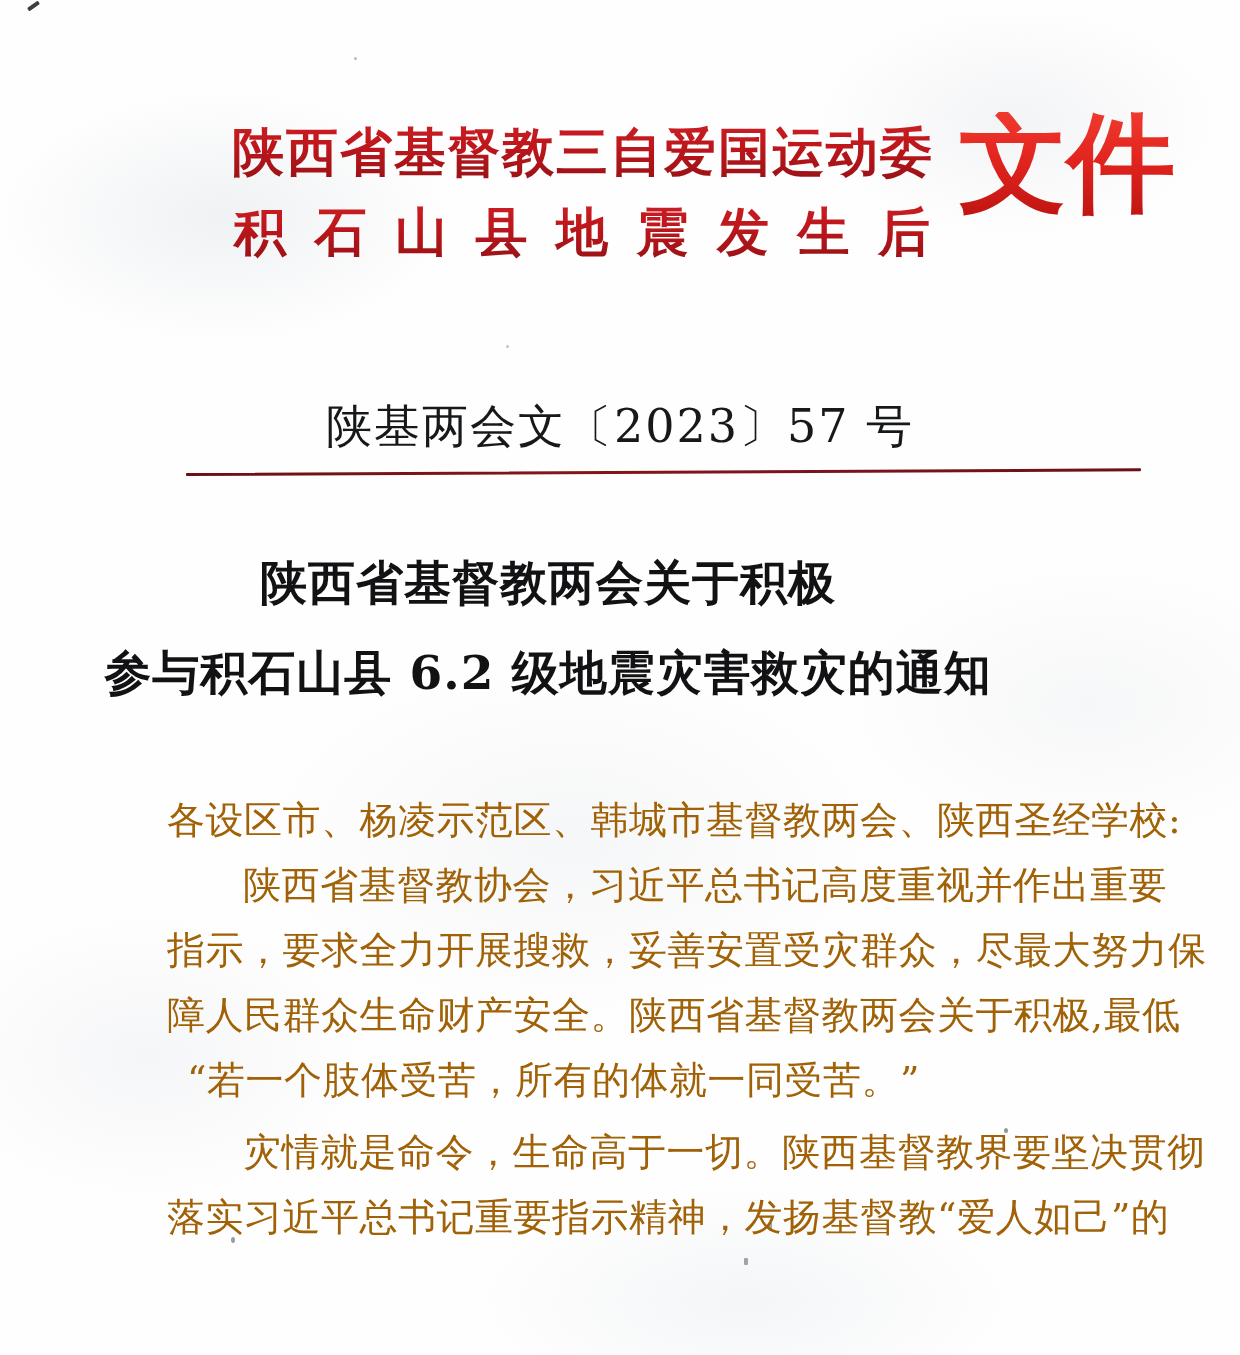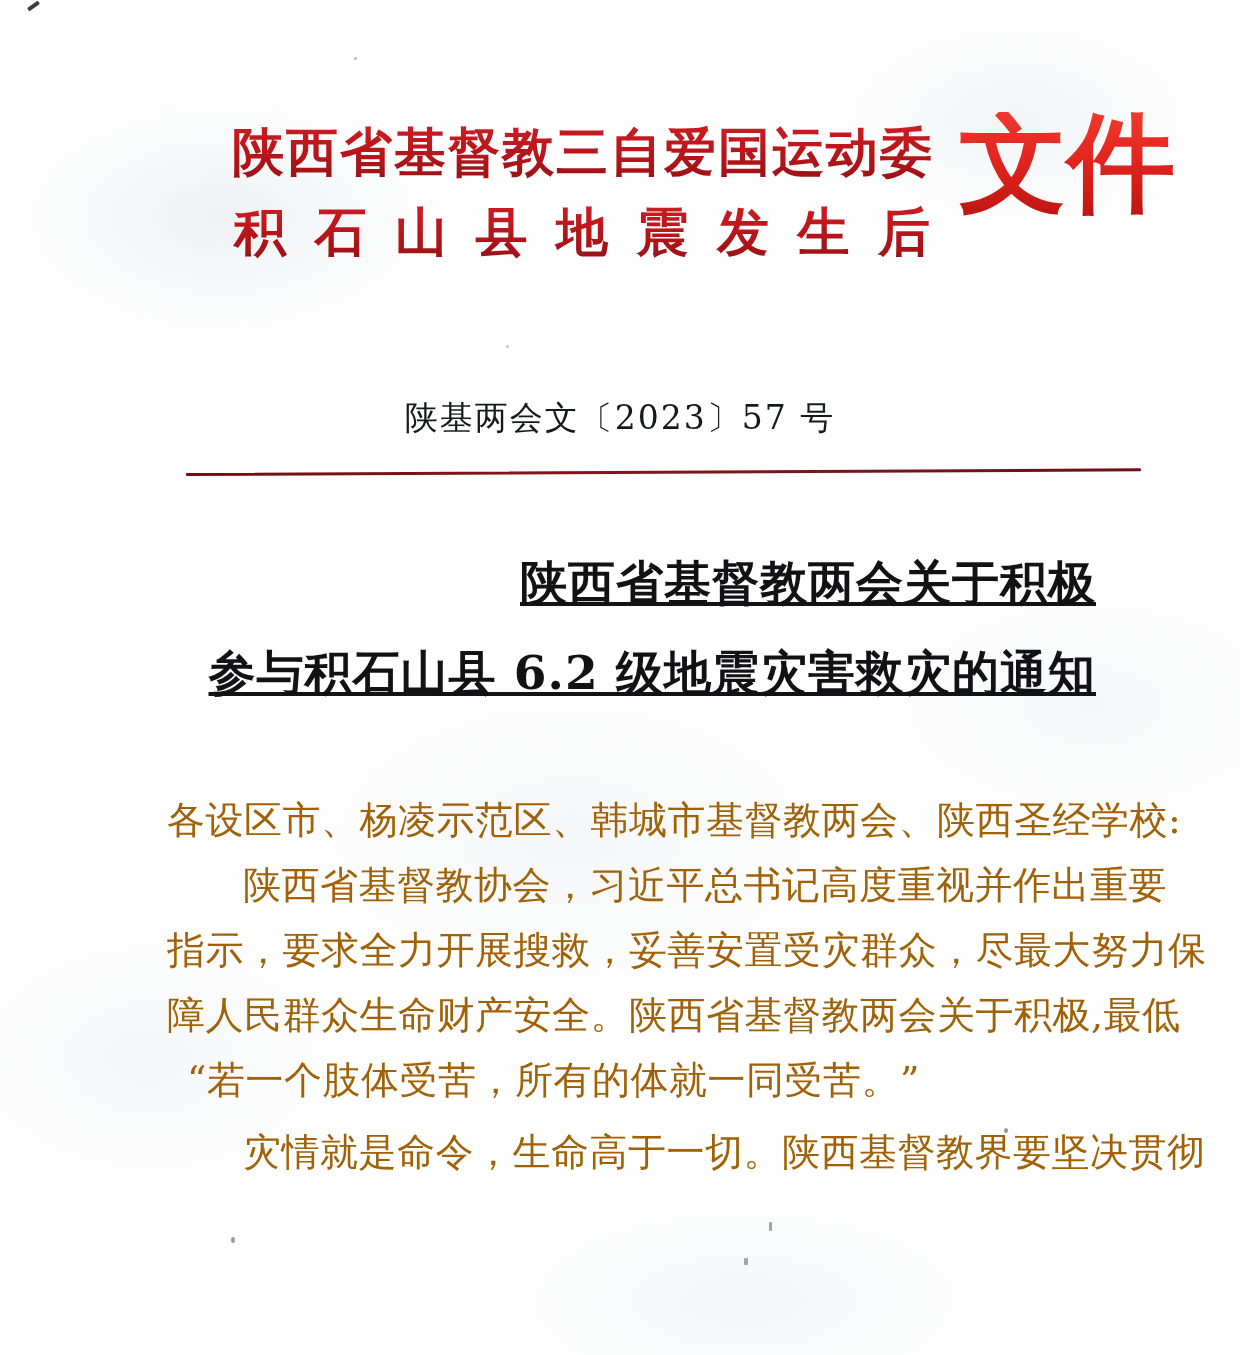--- a/index.html
+++ b/index.html
@@ -102,21 +102,21 @@
   }
 
   
   .doc-number {
     position: absolute;
     left: 0;
     top: 396px;
     width: 1240px;
     text-align: center;
     font-family: "DejaVu Serif", "Liberation Serif", serif;
-    font-size: 33px;
+    font-size: 46px;
     letter-spacing: 2px;
     color: #17181a;
   }
 
   
   .red-rule {
     position: absolute;
     left: 186px;
     top: 473px;
     width: 955px;
@@ -126,22 +126,21 @@
     transform-origin: left center;
     border-radius: 1px;
   }
 
   
   .doc-title {
     position: absolute;
     left: 0;
     top: 538px;
     width: 1096px;
-    text-align: right;
-    text-decoration: underline;
+    text-align: center;
   }
   .title-line {
     font-family: "DejaVu Serif", "Liberation Serif", serif;
     font-weight: 700;
     font-size: 47px;
     line-height: 90px;
     letter-spacing: 1px;
     color: #121214;
     white-space: nowrap;
   }
@@ -200,16 +199,17 @@
   <div class="body-text">
 
     <div class="body-line">各设区市、杨凌示范区、韩城市基督教两会、陕西圣经学校:</div>
 
     <div class="body-line indent-2">陕西省基督教协会，习近平总书记高度重视并作出重要</div>
     <div class="body-line">指示，要求全力开展搜救，妥善安置受灾群众，尽最大努力保</div>
     <div class="body-line">障人民群众生命财产安全。陕西省基督教两会关于积极,最低</div>
     <div class="body-line indent-quote">“若一个肢体受苦，所有的体就一同受苦。”</div>
 
     <div class="body-line indent-2 gap-before">灾情就是命令，生命高于一切。陕西基督教界要坚决贯彻</div>
+    <div class="body-line">落实习近平总书记重要指示精神，发扬基督教“爱人如己”的</div>
 
   </div>
 
 </div>
 
 </body></html>

